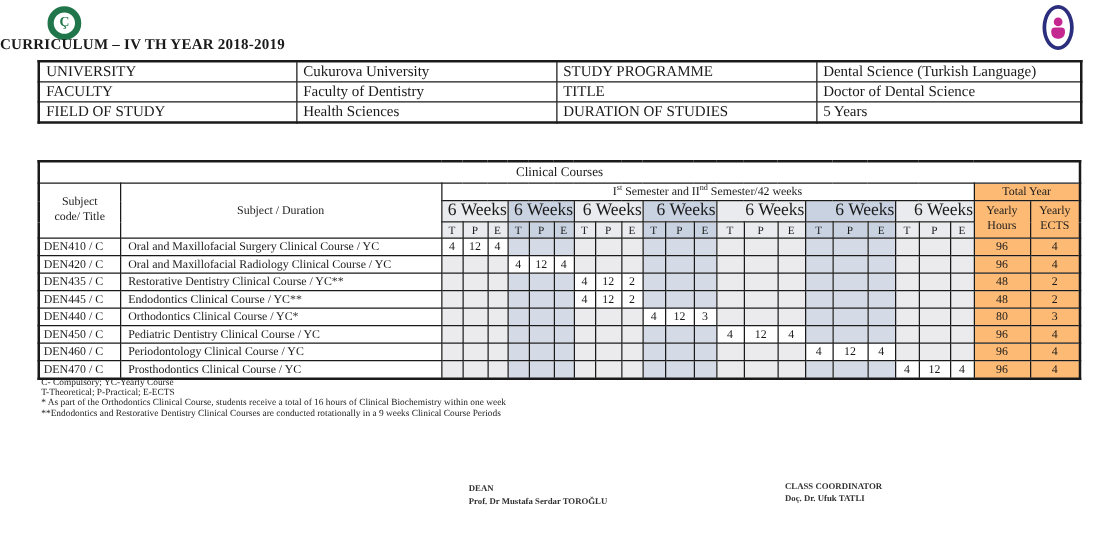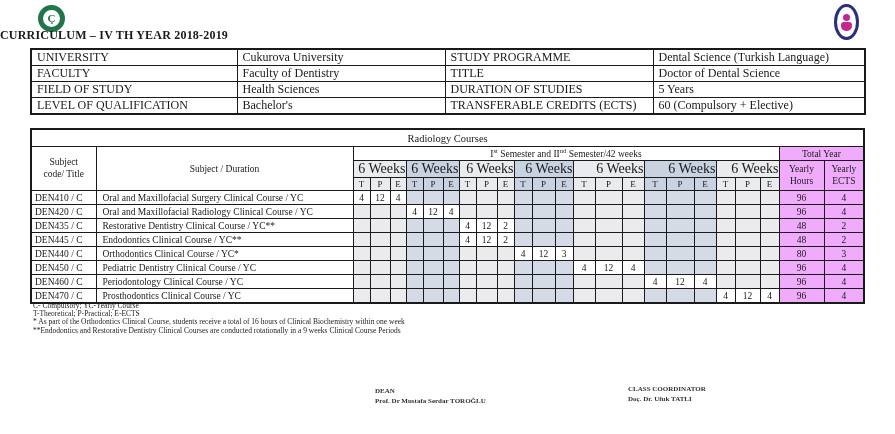--- a/index.html
+++ b/index.html
@@ -53,21 +53,21 @@
   .course-table .tpe{height:12px;font-size:9px;}
   .course-table tbody td{height:13px;}
   .code-cell{text-align:left !important;padding-left:3px !important;}
   .title-cell{text-align:left !important;padding-left:6px !important;}
   .two-line{line-height:1.25;}
   .hplain{background:#e9ebee;}
   .hshade{background:#c9d2e1;}
   .cplain{background:#ebebed;}
   .cshade{background:#d4dae6;}
   .val{background:#ffffff;}
-  .blue{background:#f0abfc;}
+  .blue{background:#fdba74;}
   
   .footnotes{
     position:absolute;left:33px;top:302px;font-size:7.5px;line-height:8.2px;color:#222;
   }
   
   .sig{position:absolute;text-align:left;font-size:7px;font-weight:bold;line-height:9.5px;color:#333;}
   .sig-dean{left:375px;top:387px;width:180px;}
   .sig-coord{left:628px;top:385px;width:150px;}
 </style>
 </head>
@@ -101,26 +101,20 @@
         <td>FACULTY</td>
         <td>Faculty of Dentistry</td>
         <td>TITLE</td>
         <td>Doctor of Dental Science</td>
       </tr>
       <tr>
         <td>FIELD OF STUDY</td>
         <td>Health Sciences</td>
         <td>DURATION OF STUDIES</td>
         <td>5 Years</td>
-      </tr>
-      <tr>
-        <td>LEVEL OF QUALIFICATION</td>
-        <td>Bachelor's</td>
-        <td>TRANSFERABLE CREDITS (ECTS)</td>
-        <td>60 (Compulsory + Elective)</td>
       </tr>
     </tbody>
 </table>
 
 <table class="course-table">
   <colgroup>
     <col style="width:65px">
       <col style="width:257px">
     <col style="width:17px">
       <col style="width:20px">
@@ -141,21 +135,21 @@
       <col style="width:28px">
       <col style="width:22px">
     <col style="width:19px">
       <col style="width:25px">
       <col style="width:19px">
     <col style="width:45px">
       <col style="width:40px">
   </colgroup>
   <thead>
     <tr>
-      <td class="caption-cell" colspan="25">Radiology Courses</td>
+      <td class="caption-cell" colspan="25">Clinical Courses</td>
     </tr>
     <tr>
       <td rowspan="3" class="two-line">
         <div>Subject</div>
         <div>code/ Title</div>
       </td>
       <td rowspan="3">Subject / Duration</td>
       <td colspan="21" class="sem-cell"><span>I</span><sup>st</sup><span> Semester and II</span><sup>nd</sup><span> Semester/42 weeks</span></td>
       <td colspan="2" class="blue sem-cell">Total Year</td>
     </tr>

